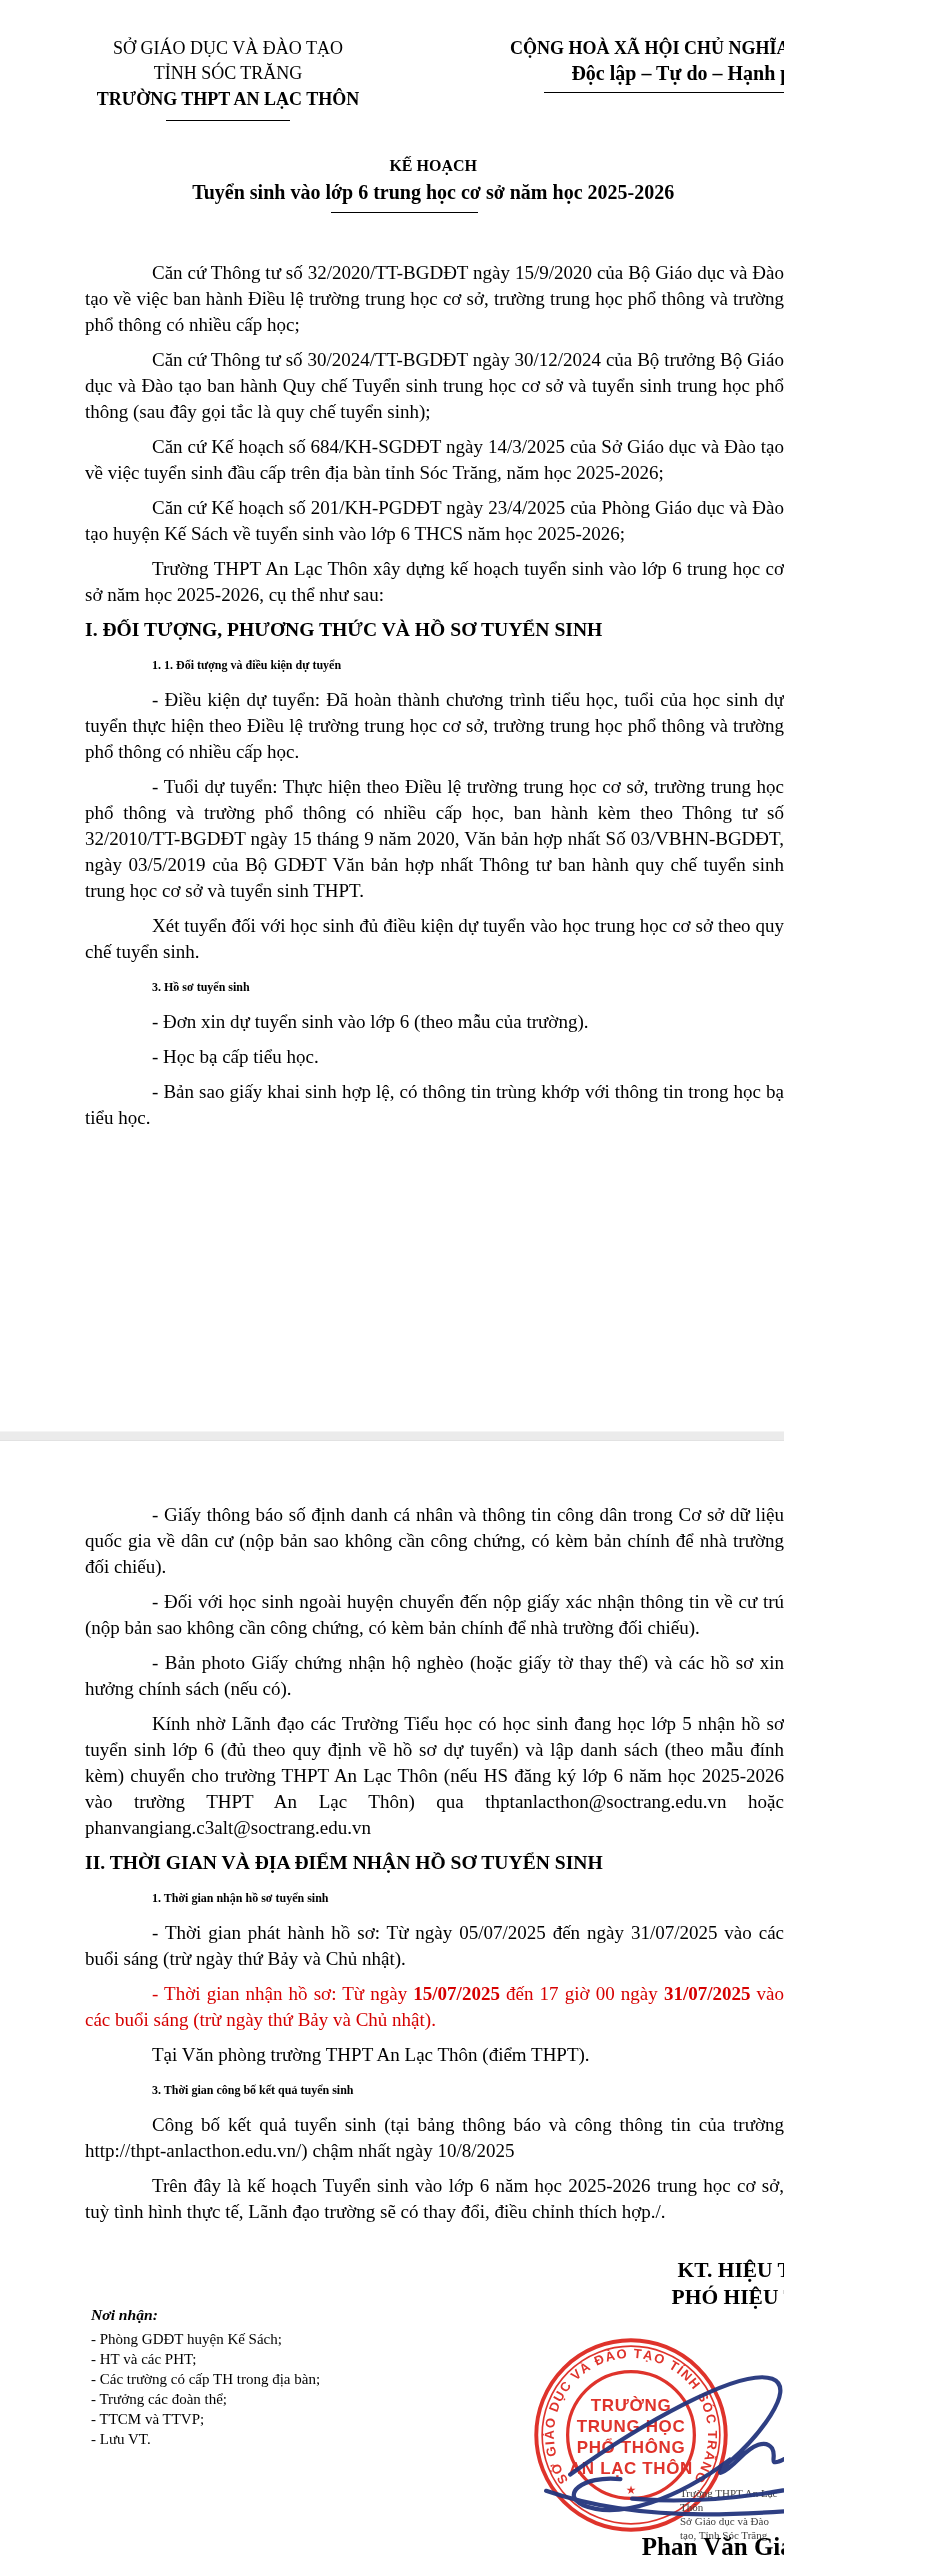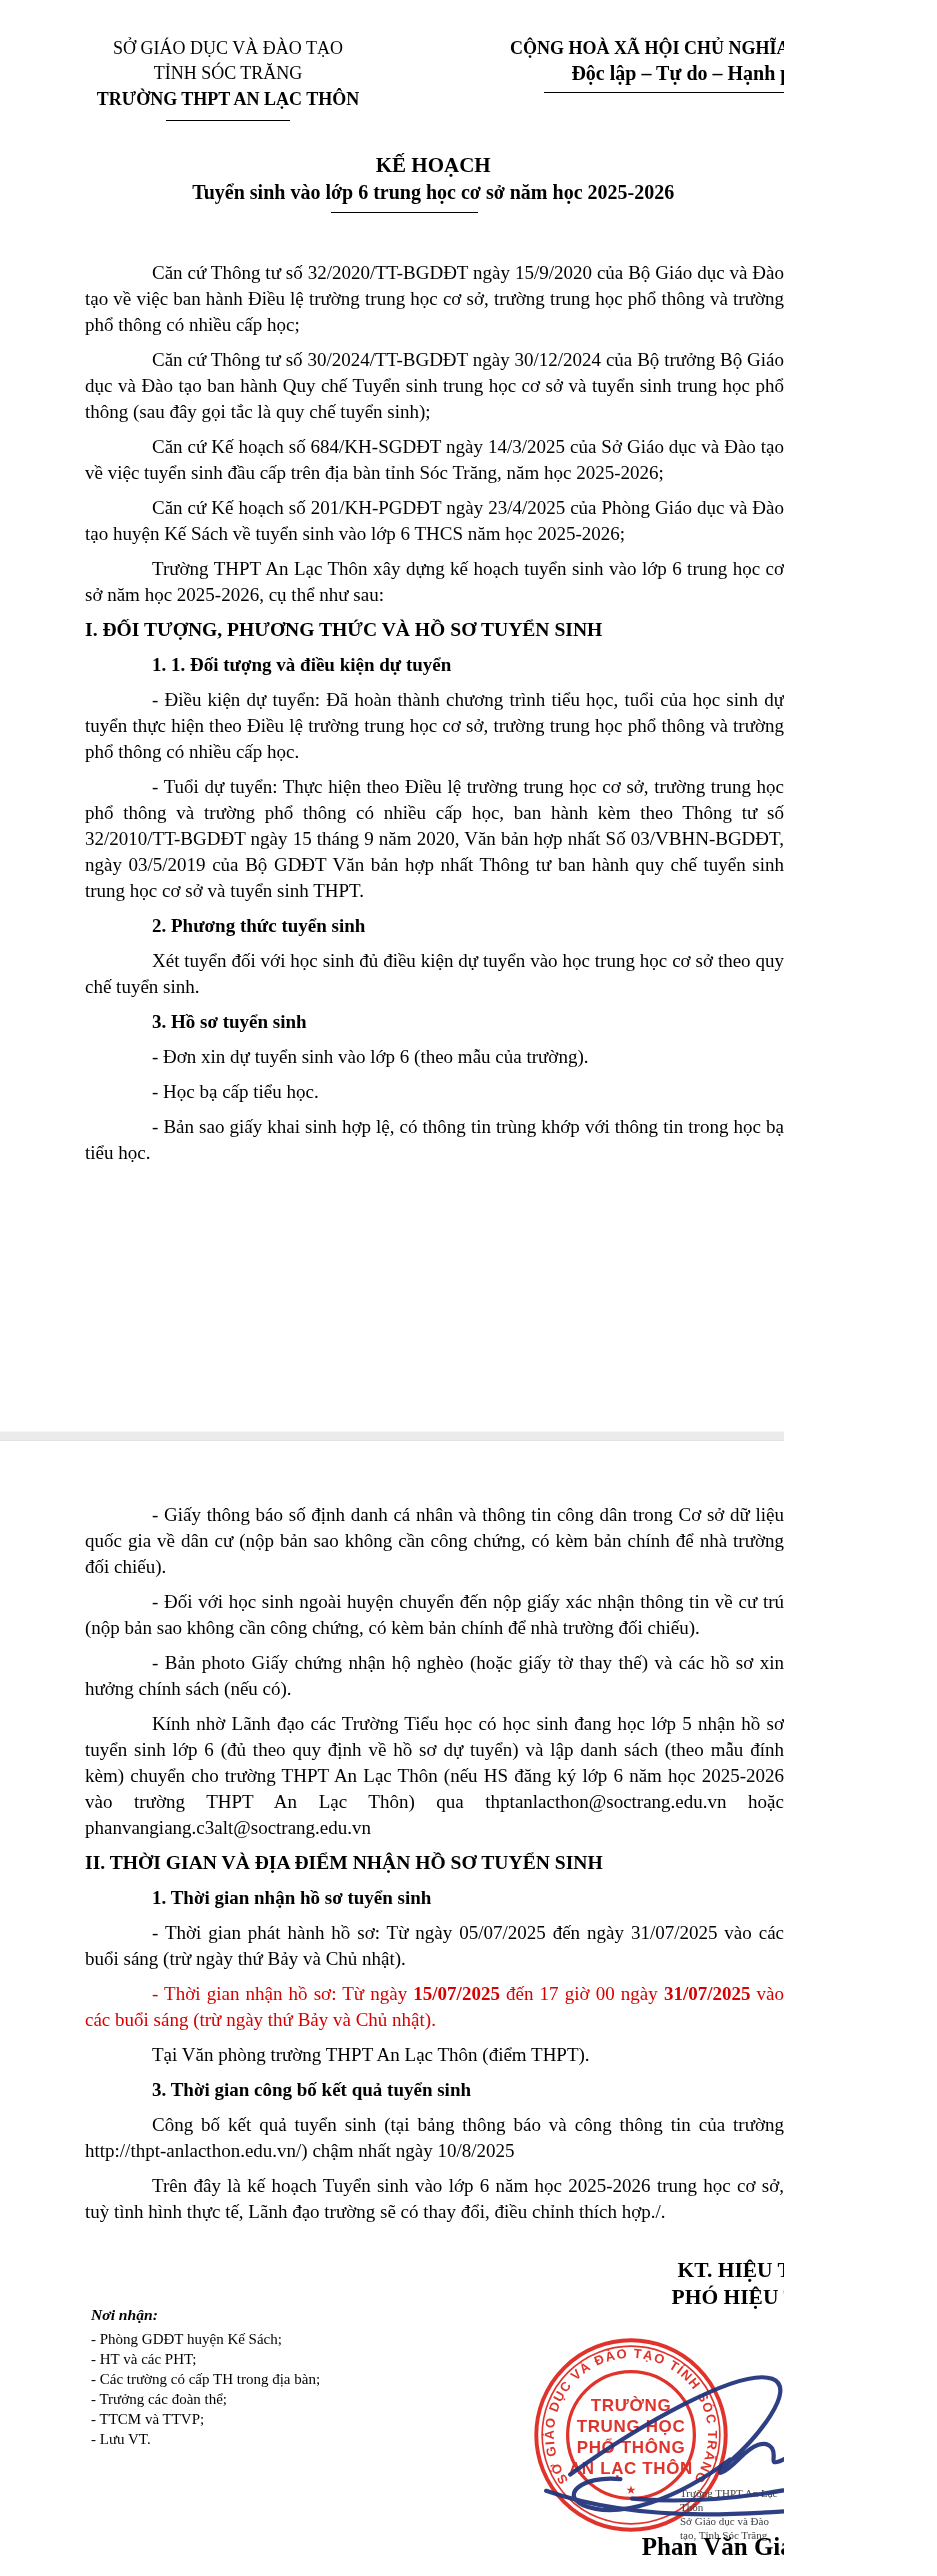--- a/index.html
+++ b/index.html
@@ -22,34 +22,34 @@
   .hdr-rule { height:1.3px; background:#000; margin:7.8px auto 0; }
   .rule-left { width:124px; }
   .rule-right { width:306px; margin-top:5.2px; }
 
   .doc-meta { display:grid; grid-template-columns:456px 482px; margin-top:17px; }
   .meta-cell { text-align:center; font-size:19px; line-height:25px; }
   .meta-cell.italic { font-style:italic; }
 
   
   .title-block { margin-top:31px; padding:0 2.6px 0 85px; text-align:center; }
-  .title-main { font-size:21px; font-weight:700; line-height:27px; }
+  .title-main { font-size:16px; font-weight:700; line-height:27px; }
   .title-sub  { font-size:20px; font-weight:700; line-height:26px; }
   .title-rule { width:147px; height:1.3px; background:#000; margin:6.5px auto 0;
                 position:relative; left:-29px; }
 
   
   .body-col { padding:0 0 0 85px; }
   .body-1 { margin-top:47px; }
   .body-2 { padding-top:61px; }
   .para { font-size:19px; line-height:26px; text-align:justify;
           text-indent:67px; margin:0 0 9px 0; }
   .h-sec { font-size:19.6px; font-weight:700; line-height:26px;
            text-indent:0; margin:0 0 9px 0; }
-  .h-sub { font-size:19px; font-weight:700; line-height:26px;
+  .h-sub { font-size:12px; font-weight:700; line-height:26px;
            text-indent:67px; margin:0 0 9px 0; }
   .red { color:#d60000; }
   .red b { color:#d60000; }
 
   
   .recipients { position:absolute; left:91px; top:864px; }
   .recipients-label { font-size:15.6px; font-weight:700; font-style:italic; line-height:19.6px; }
   .recipient-item { font-size:15px; line-height:20px; }
   .recipients ul { list-style:none; margin:3.9px 0 0 0; padding:0; }
 
@@ -96,21 +96,20 @@
     <div class="body-col body-1">
       <p class="para">Căn cứ Thông tư số 32/2020/TT-BGDĐT ngày 15/9/2020 của Bộ Giáo dục và Đào tạo về việc ban hành Điều lệ trường trung học cơ sở, trường trung học phổ thông và trường phổ thông có nhiều cấp học;</p>
       <p class="para">Căn cứ Thông tư số 30/2024/TT-BGDĐT ngày 30/12/2024 của Bộ trưởng Bộ Giáo dục và Đào tạo ban hành Quy chế Tuyển sinh trung học cơ sở và tuyển sinh trung học phổ thông (sau đây gọi tắc là quy chế tuyển sinh);</p>
       <p class="para">Căn cứ Kế hoạch số 684/KH-SGDĐT ngày 14/3/2025 của Sở Giáo dục và Đào tạo về việc tuyển sinh đầu cấp trên địa bàn tỉnh Sóc Trăng, năm học 2025-2026;</p>
       <p class="para">Căn cứ Kế hoạch số 201/KH-PGDĐT ngày 23/4/2025 của Phòng Giáo dục và Đào tạo huyện Kế Sách về tuyển sinh vào lớp 6 THCS năm học 2025-2026;</p>
       <p class="para">Trường THPT An Lạc Thôn xây dựng kế hoạch tuyển sinh vào lớp 6 trung học cơ sở năm học 2025-2026, cụ thể như sau:</p>
       <p class="h-sec">I. ĐỐI TƯỢNG, PHƯƠNG THỨC VÀ HỒ SƠ TUYỂN SINH</p>
       <p class="h-sub">1. 1. Đối tượng và điều kiện dự tuyển</p>
       <p class="para">- Điều kiện dự tuyển: Đã hoàn thành chương trình tiểu học, tuổi của học sinh dự tuyển thực hiện theo Điều lệ trường trung học cơ sở, trường trung học phổ thông và trường phổ thông có nhiều cấp học.</p>
       <p class="para">- Tuổi dự tuyển: Thực hiện theo Điều lệ trường trung học cơ sở, trường trung học phổ thông và trường phổ thông có nhiều cấp học, ban hành kèm theo Thông tư số 32/2010/TT-BGDĐT ngày 15 tháng 9 năm 2020, Văn bản hợp nhất Số 03/VBHN-BGDĐT, ngày 03/5/2019 của Bộ GDĐT Văn bản hợp nhất Thông tư ban hành quy chế tuyển sinh trung học cơ sở và tuyển sinh THPT.</p>
-      <p class="h-sub">2. Phương thức tuyển sinh</p>
       <p class="para">Xét tuyển đối với học sinh đủ điều kiện dự tuyển vào học trung học cơ sở theo quy chế tuyển sinh.</p>
       <p class="h-sub">3. Hồ sơ tuyển sinh</p>
       <p class="para">- Đơn xin dự tuyển sinh vào lớp 6 (theo mẫu của trường).</p>
       <p class="para">- Học bạ cấp tiểu học.</p>
       <p class="para">- Bản sao giấy khai sinh hợp lệ, có thông tin trùng khớp với thông tin trong học bạ tiểu học.</p>
     </div>
   </section>
 
   <div class="page-break"></div>
 

